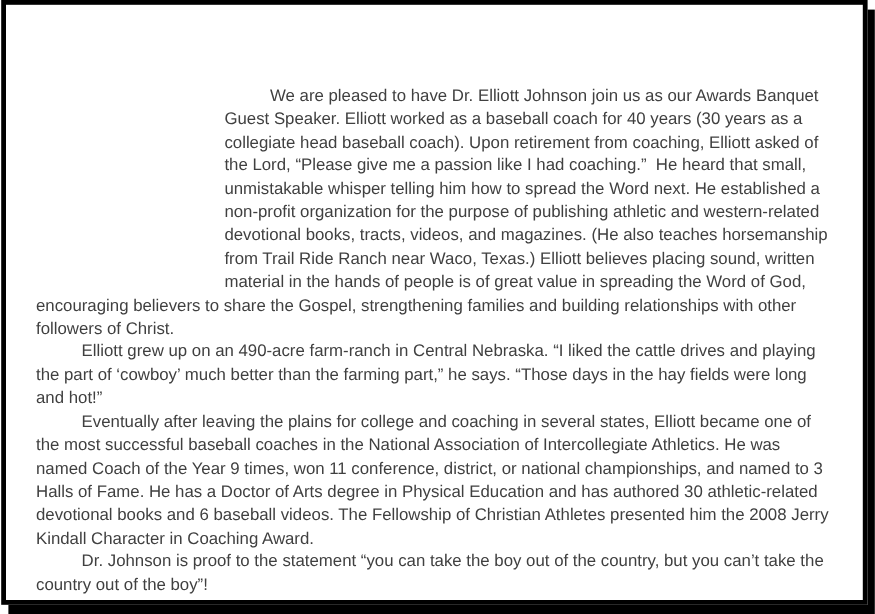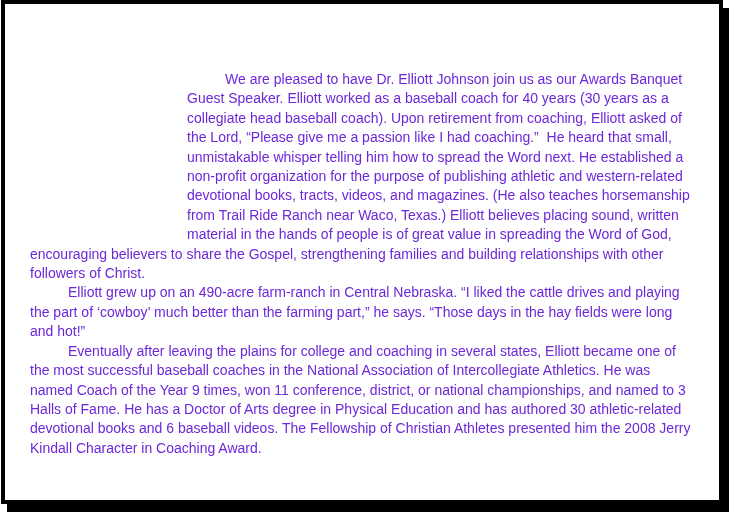--- a/index.html
+++ b/index.html
@@ -22,21 +22,21 @@
     box-sizing: content-box;
   }
   .content {
     box-sizing: border-box;
     width: 100%;
     height: 100%;
     padding: 66px 24px 0 25px;
     font-family: "Liberation Sans", "DejaVu Sans", sans-serif;
     font-size: 14px;
     line-height: 19.4px;
-    color: #6d28d9;
+    color: #404040;
   }
   .photo-wrap-spacer {
     float: left;
     width: 157px;
     height: 156px; 
     background: #ffffff;
   }
   .content p {
     margin: 0;
     padding: 0;
@@ -46,14 +46,15 @@
 </style>
 </head>
 <body>
 
 <div class="page">
   <div class="content">
     <div class="photo-wrap-spacer"></div>
     <p>We are pleased to have Dr. Elliott Johnson join us as our Awards Banquet Guest Speaker. Elliott worked as a baseball coach for 40 years (30 years as a collegiate head baseball coach). Upon retirement from coaching, Elliott asked of the Lord, “Please give me a passion like I had coaching.”  He heard that small, unmistakable whisper telling him how to spread the Word next. He established a non-profit organization for the purpose of publishing athletic and western-related devotional books, tracts, videos, and magazines. (He also teaches horsemanship from Trail Ride Ranch near Waco, Texas.) Elliott believes placing sound, written material in the hands of people is of great value in spreading the Word of God, encouraging believers to share the Gospel, strengthening families and building relationships with other followers of Christ.</p>
     <p>Elliott grew up on an 490-acre farm-ranch in Central Nebraska. “I liked the cattle drives and playing the part of ‘cowboy’ much better than the farming part,” he says. “Those days in the hay fields were long and hot!”</p>
     <p>Eventually after leaving the plains for college and coaching in several states, Elliott became one of the most successful baseball coaches in the National Association of Intercollegiate Athletics. He was named Coach of the Year 9 times, won 11 conference, district, or national championships, and named to 3 Halls of Fame. He has a Doctor of Arts degree in Physical Education and has authored 30 athletic-related devotional books and 6 baseball videos. The Fellowship of Christian Athletes presented him the 2008 Jerry Kindall Character in Coaching Award.</p>
+    <p>Dr. Johnson is proof to the statement “you can take the boy out of the country, but you can’t take the country out of the boy”!</p>
   </div>
 </div>
 
 </body></html>

